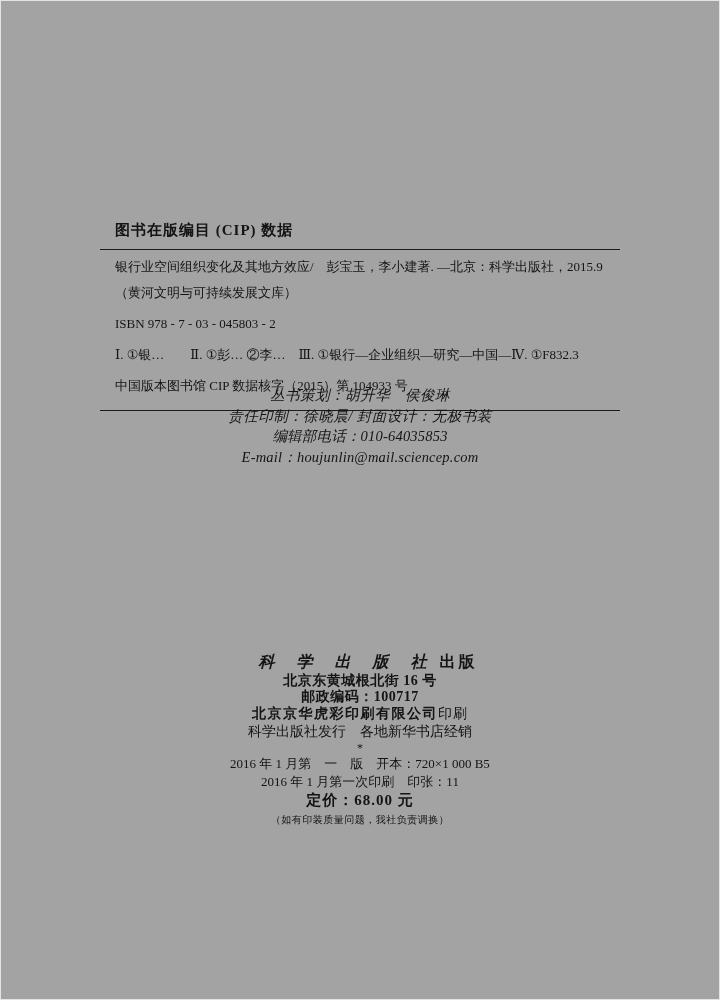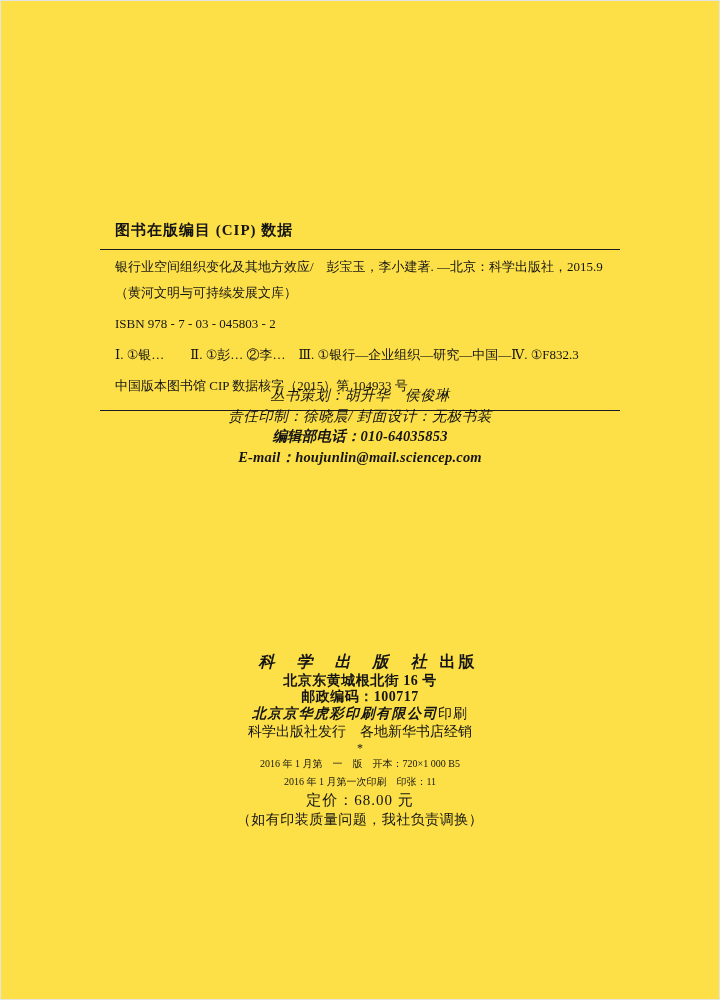--- a/index.html
+++ b/index.html
@@ -4,21 +4,21 @@
 <style>
   html, body {
     margin: 0;
     padding: 0;
     background: #ffffff;
   }
   .page {
     position: relative;
     width: 720px;
     height: 1000px;
-    background: #fde047;
+    background: #a3a3a3;
     box-shadow: inset 0 0 0 1px #e4e4e4;
     overflow: hidden;
     font-family: "Liberation Serif", "DejaVu Serif", serif;
     color: #141414;
   }
 
   
   .cip {
     position: absolute;
     top: 221px;
@@ -59,21 +59,20 @@
     font-style: italic;
   }
   .credit-line {
     margin: 0 0 6px 0;
     font-size: 14.5px;
     line-height: 14.5px;
     letter-spacing: 0.5px;
   }
   .credit-line.upright {
     letter-spacing: 0.2px;
-    font-weight: bold;
   }
 
   
   .imprint {
     position: absolute;
     top: 652px;
     left: 0;
     right: 0;
     text-align: center;
   }
@@ -102,48 +101,47 @@
   .imprint-url {
     font-size: 13px;
     line-height: 17px;
     margin-top: 1px;
   }
   .printer-line {
     font-size: 14px;
     margin-top: 2px;
   }
   .printer-script {
-    font-style: italic;
     font-weight: bold;
     letter-spacing: 1.5px;
   }
   .printer-suffix { letter-spacing: 1px; }
   .dist-line {
     font-size: 14px;
     line-height: 18px;
     margin-top: 2px;
   }
   .star {
     font-size: 12px;
     line-height: 14px;
     margin-top: 4px;
   }
   .edition-line {
-    font-size: 10px;
+    font-size: 13px;
     line-height: 18px;
     margin-top: 2px;
   }
   .price-line {
     font-size: 15px;
-    font-weight: normal;
+    font-weight: bold;
     letter-spacing: 1px;
     margin-top: 3px;
   }
   .notice-line {
-    font-size: 14px;
+    font-size: 10px;
     line-height: 20px;
     margin-top: 3px;
     letter-spacing: 0.5px;
   }
 </style>
 </head>
 <body>
 
 <div class="page">
 

